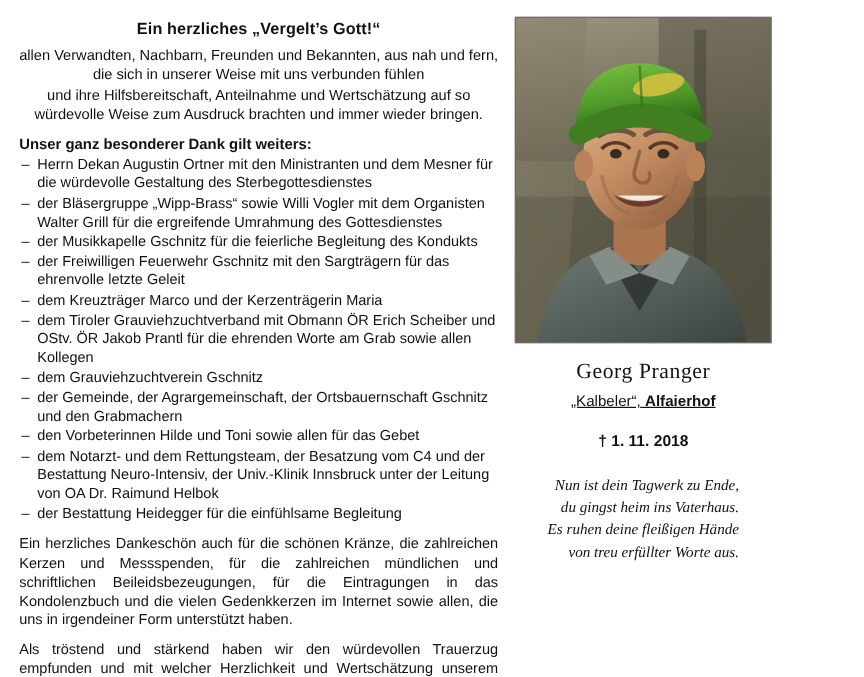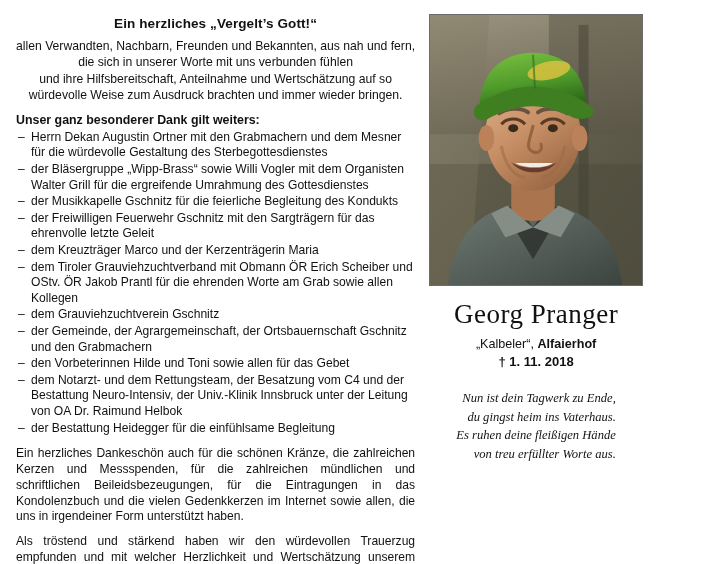--- a/index.html
+++ b/index.html
@@ -104,35 +104,36 @@
     border: 1px solid #6b6b6b;
     box-sizing: border-box;
     overflow: hidden;
     position: relative;
     background: #6d6a5a;
   }
   .photo svg { display: block; width: 100%; height: 100%; }
 
   .name {
     font-family: "Liberation Serif", serif;
-    font-size: 27px;
+    font-size: 18px;
     letter-spacing: 0.5px;
     margin-top: 13px;
     white-space: nowrap;
   }
   .nickname {
     font-size: 12.6px;
     margin-top: 7px;
     text-align: center;
+    text-decoration: underline;
   }
   .nickname b { font-weight: bold; }
   .dates {
     font-size: 13px;
     font-weight: bold;
-    margin-top: 3px;
+    margin-top: 19px;
     text-align: center;
   }
   .verse {
     margin-top: 20px;
     font-family: "Liberation Serif", serif;
     font-style: italic;
     font-size: 12.6px;
     line-height: 1.48;
     text-align: right;
   }
@@ -141,29 +142,29 @@
 <body>
 
 <div class="page">
 
   <div class="left-col">
 
     <div class="headline">Ein herzliches „Vergelt’s Gott!“</div>
 
     <div class="intro">
       <div>allen Verwandten, Nachbarn, Freunden und Bekannten, aus nah und fern,</div>
-      <div>die sich in unserer Worte mit uns verbunden fühlen</div>
+      <div>die sich in unserer Weise mit uns verbunden fühlen</div>
       <div>und ihre Hilfsbereitschaft, Anteilnahme und Wertschätzung auf so</div>
       <div>würdevolle Weise zum Ausdruck brachten und immer wieder bringen.</div>
     </div>
 
     <div class="thanks-title">Unser ganz besonderer Dank gilt weiters:</div>
 
     <ul class="thanks-list">
-      <li><span class="dash">–</span><span>Herrn Dekan Augustin Ortner mit den Grabmachern und dem Mesner für die würdevolle Gestaltung des Sterbegottesdienstes</span></li>
+      <li><span class="dash">–</span><span>Herrn Dekan Augustin Ortner mit den Ministranten und dem Mesner für die würdevolle Gestaltung des Sterbegottesdienstes</span></li>
       <li><span class="dash">–</span><span>der Bläsergruppe „Wipp-Brass“ sowie Willi Vogler mit dem Organisten Walter Grill für die ergreifende Umrahmung des Gottesdienstes</span></li>
       <li><span class="dash">–</span><span>der Musikkapelle Gschnitz für die feierliche Begleitung des Kondukts</span></li>
       <li><span class="dash">–</span><span>der Freiwilligen Feuerwehr Gschnitz mit den Sargträgern für das ehrenvolle letzte Geleit</span></li>
       <li><span class="dash">–</span><span>dem Kreuzträger Marco und der Kerzenträgerin Maria</span></li>
       <li><span class="dash">–</span><span>dem Tiroler Grauviehzuchtverband mit Obmann ÖR Erich Scheiber und OStv. ÖR Jakob Prantl für die ehrenden Worte am Grab sowie allen Kollegen</span></li>
       <li><span class="dash">–</span><span>dem Grauviehzuchtverein Gschnitz</span></li>
       <li><span class="dash">–</span><span>der Gemeinde, der Agrargemeinschaft, der Ortsbauernschaft Gschnitz und den Grabmachern</span></li>
       <li><span class="dash">–</span><span>den Vorbeterinnen Hilde und Toni sowie allen für das Gebet</span></li>
       <li><span class="dash">–</span><span>dem Notarzt- und dem Rettungsteam, der Besatzung vom C4 und der Bestattung Neuro-Intensiv, der Univ.-Klinik Innsbruck unter der Leitung von OA Dr. Raimund Helbok</span></li>
       <li><span class="dash">–</span><span>der Bestattung Heidegger für die einfühlsame Begleitung</span></li>

